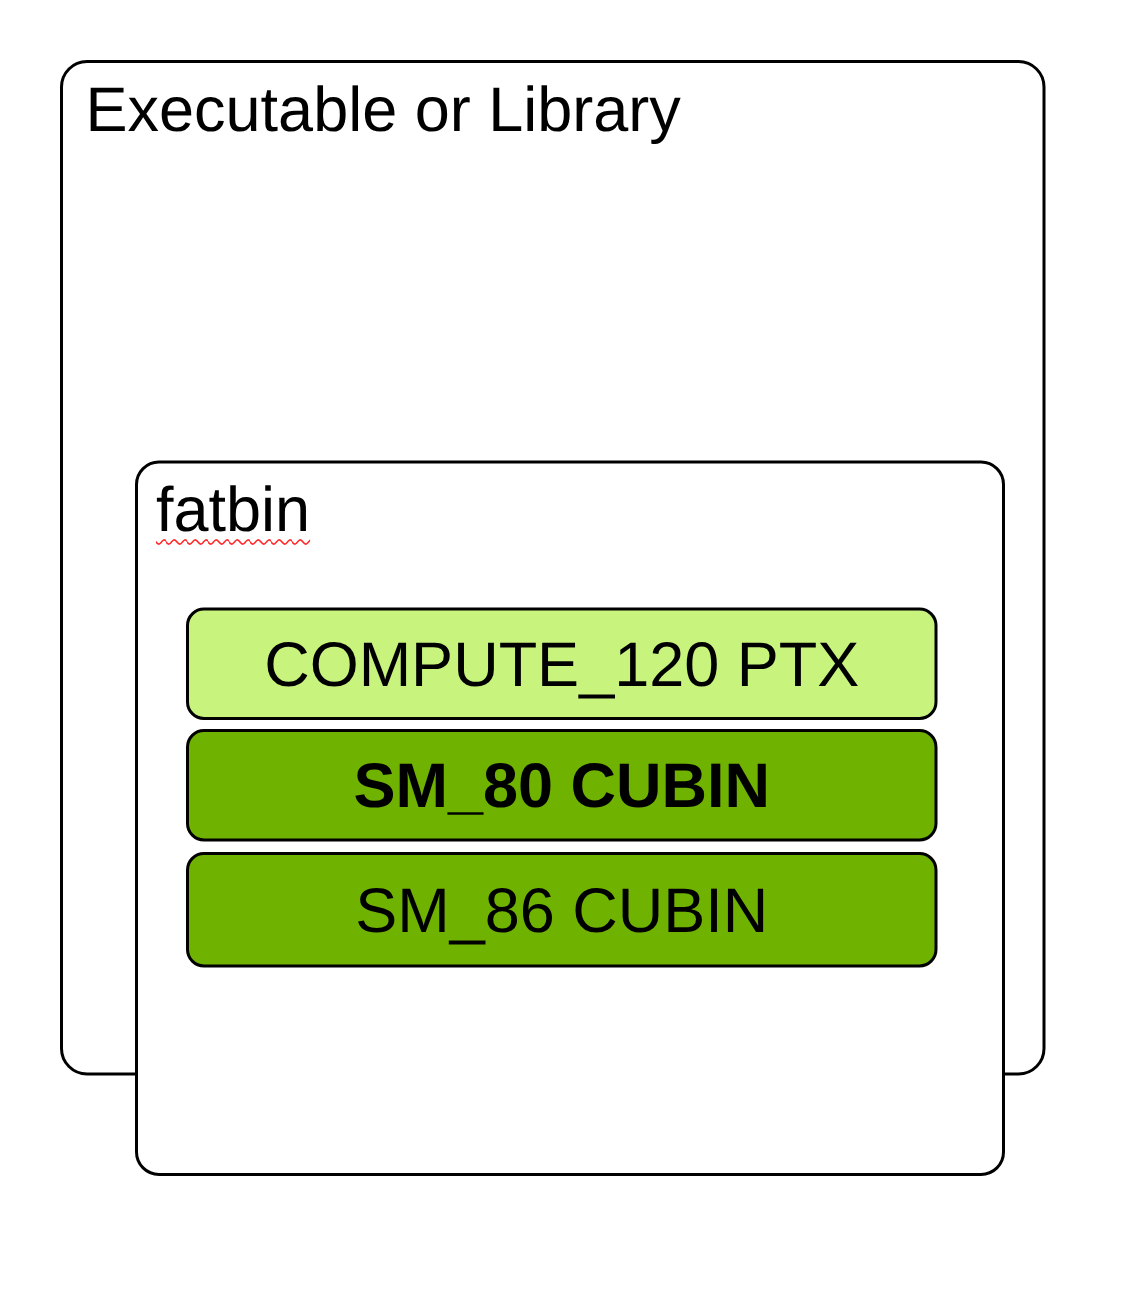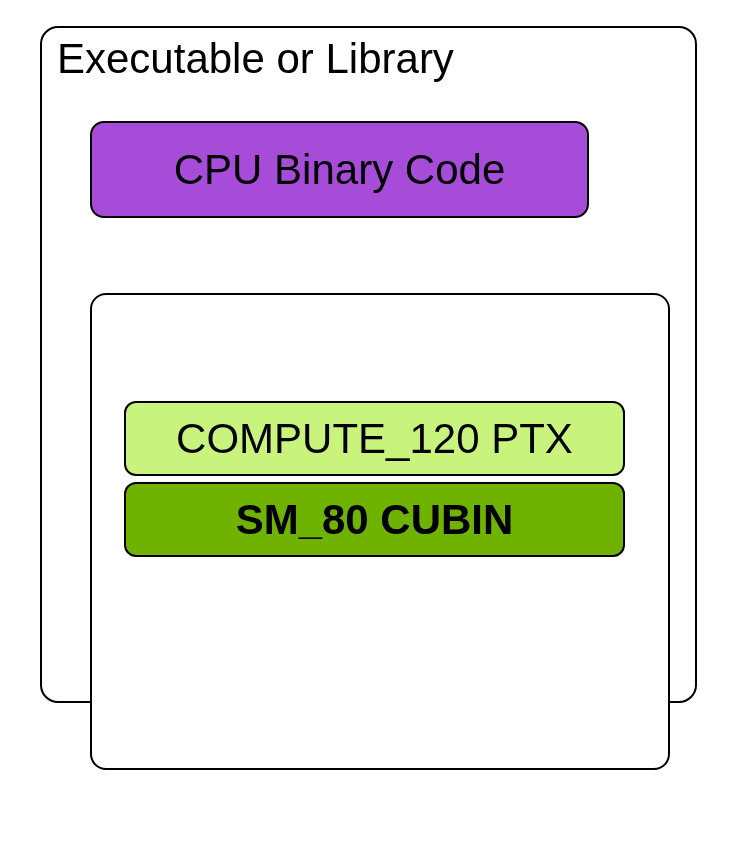--- a/index.html
+++ b/index.html
@@ -20,21 +20,21 @@
     background: var(--colors-background, #ffffff);
     overflow: hidden;
   }
   .box {
     box-sizing: border-box;
     border: 2.5px solid var(--colors-border, #000000);
   }
   .outer-box {
     position: absolute;
     left: 40px;
-    top: 26px;
+    top: 40px;
     width: 657px;
     height: 677px;
     border-radius: 18px;
     background: var(--colors-background, #ffffff);
     text-align: right;
   }
   .outer-title {
     position: absolute;
     left: 15px;
     top: 6px;
@@ -81,41 +81,43 @@
   .gbox {
     position: absolute;
     left: 32px;
     width: 501px;
     border-radius: 12px;
     display: flex;
     align-items: center;
     justify-content: center;
     font-size: 42px;
     white-space: nowrap;
-    margin-top: 10px;
   }
   .gbox.ptx   { top: 96px;  height: 75px; background: var(--colors-ptx-fill, #c8f47e); }
   .gbox.sm80  { top: 177px; height: 75px; background: var(--colors-cubin-fill, #70b200); font-weight: bold; }
   .gbox.sm86  { top: 259px; height: 77px; background: var(--colors-cubin-fill, #70b200); }
   .gbox.sm100 { top: 344px; height: 81px; background: var(--colors-cubin-fill, #70b200); }
 </style>
 </head>
 <body>
 
 <div class="canvas">
   <div class="box outer-box">
     <div class="outer-title">Executable or Library</div>
 
-    <div class="box cpu-box">
-      <span>CPU Binary Code</span>
-    </div>
 
     <div class="box fatbin-box">
+      <div class="fatbin-label">
+        <span class="squiggle">fatbin</span>
+      </div>
 
       <div class="box gbox ptx">
         <span>COMPUTE_120 PTX</span>
       </div>
       <div class="box gbox sm80">
         <span>SM_80 CUBIN</span>
       </div>
+      <div class="box gbox sm86">
+        <span>SM_86 CUBIN</span>
+      </div>
     </div>
   </div>
 </div>
 
 </body></html>

